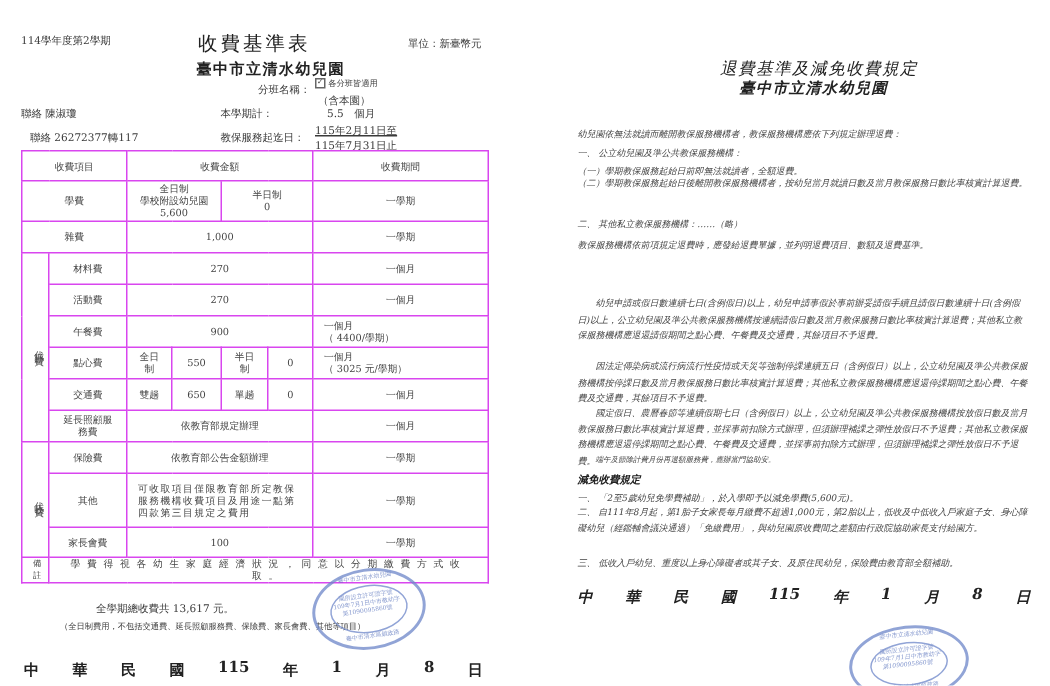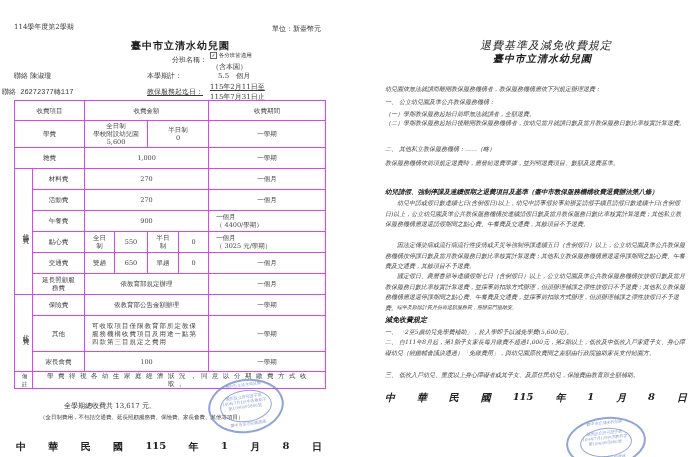--- a/index.html
+++ b/index.html
@@ -23,36 +23,37 @@
   .stamp-text { position:absolute; color:#5a74bd; font-size:4px; text-align:center; line-height:5px; }
   .para { position:absolute; font-size:6px; line-height:10.5px; color:#444; white-space:normal; }
   .head { font-size:7px; font-weight:bold; color:#222; }
   .checkbox { display:inline-block; width:5px; height:5px; border:1px solid #666; font-size:5px; line-height:5px; text-align:center; vertical-align:middle; }
 </style>
 </head>
 <body>
 
 <div class="page" id="left">
   <div class="abs small" style="left:14px;top:10px;">114學年度第2學期</div>
+  <div class="abs title" style="left:132px;top:8px;">收費基準表</div>
   <div class="abs small" style="left:272px;top:12px;">單位：新臺幣元</div>
   <div class="abs subtitle" style="left:131px;top:27px;">臺中市立清水幼兒園</div>
 
   <div class="abs tiny" style="left:210px;top:40px;">
     <span class="checkbox">✓</span>
     <span>各分班皆適用</span>
   </div>
   <div class="abs small" style="left:172px;top:43px;">分班名稱：</div>
   <div class="abs small" style="left:212px;top:50px;">（含本園）</div>
 
   <div class="abs small" style="left:14px;top:59px;">聯絡 陳淑瓊</div>
   <div class="abs small" style="left:147px;top:59px;">本學期計：</div>
   <div class="abs small" style="left:218px;top:59px;">5.5　個月</div>
 
-  <div class="abs small" style="left:2px;top:75px;font-family:Liberation Mono, monospace;">聯絡 26272377轉117</div>
-  <div class="abs small" style="left:147px;top:75px;text-decoration:underline;">教保服務起迄日：</div>
+  <div class="abs small" style="left:20px;top:75px;">聯絡 26272377轉117</div>
+  <div class="abs small" style="left:147px;top:75px;">教保服務起迄日：</div>
   <div class="abs small" style="left:210px;top:70px;text-decoration:underline;">115年2月11日至</div>
   <div class="abs small" style="left:210px;top:80px;">115年7月31日止</div>
 
   <table class="fee">
     <colgroup>
       <col style="width:18px">
         <col style="width:52px">
         <col style="width:30px">
         <col style="width:33px">
       <col style="width:31px">
@@ -181,21 +182,20 @@
   <div class="abs" style="left:128px;top:26px;font-size:11px;letter-spacing:1px;color:#222;">退費基準及減免收費規定</div>
   <div class="abs subtitle" style="left:141px;top:40px;">臺中市立清水幼兒園</div>
 
   <div class="abs" style="left:33px;top:73px;font-size:6px;color:#444;">幼兒園依無法就讀而離開教保服務機構者，教保服務機構應依下列規定辦理退費：</div>
   <div class="abs" style="left:33px;top:86px;font-size:6px;color:#444;">一、 公立幼兒園及準公共教保服務機構：</div>
   <div class="abs" style="left:33px;top:98px;font-size:6px;color:#444;">（一）學期教保服務起始日前即無法就讀者，全額退費。</div>
   <div class="para" style="left:33px;top:106px;width:300px;">（二）學期教保服務起始日後離開教保服務機構者，按幼兒當月就讀日數及當月教保服務日數比率核實計算退費。</div>
   <div class="abs" style="left:33px;top:133px;font-size:6px;color:#444;">二、 其他私立教保服務機構：……（略）</div>
   <div class="abs" style="left:33px;top:147px;font-size:6px;color:#444;">教保服務機構依前項規定退費時，應發給退費單據，並列明退費項目、數額及退費基準。</div>
 
-  <div class="abs head" style="left:33px;top:176px;font-size:6.5px;">幼兒請假、強制停課及連續假期之退費項目及基準（臺中市教保服務機構收費退費辦法第八條）</div>
   <div class="para" style="left:33px;top:186px;width:302px;text-indent:12px;">幼兒申請或假日數連續七日(含例假日)以上，幼兒申請事假於事前辦妥請假手續且請假日數連續十日(含例假日)以上，公立幼兒園及準公共教保服務機構按連續請假日數及當月教保服務日數比率核實計算退費；其他私立教保服務機構應退還請假期間之點心費、午餐費及交通費，其餘項目不予退費。</div>
   <div class="para" style="left:33px;top:228px;width:302px;text-indent:12px;">因法定傳染病或流行病流行性疫情或天災等強制停課連續五日（含例假日）以上，公立幼兒園及準公共教保服務機構按停課日數及當月教保服務日數比率核實計算退費；其他私立教保服務機構應退還停課期間之點心費、午餐費及交通費，其餘項目不予退費。</div>
   <div class="para" style="left:33px;top:259px;width:302px;text-indent:12px;">國定假日、農曆春節等連續假期七日（含例假日）以上，公立幼兒園及準公共教保服務機構按放假日數及當月教保服務日數比率核實計算退費，並採事前扣除方式辦理，但須辦理補課之彈性放假日不予退費；其他私立教保服務機構應退還停課期間之點心費、午餐費及交通費，並採事前扣除方式辦理，但須辦理補課之彈性放假日不予退費。</div>
   <div class="para" style="left:33px;top:290px;width:302px;text-indent:12px;font-size:5px;">端午及節除計費月份再退額服務費，應辦當門協助安。</div>
 
   <div class="abs head" style="left:33px;top:303px;">減免收費規定</div>
   <div class="abs" style="left:33px;top:316px;font-size:6px;color:#444;">一、 「2至5歲幼兒免學費補助」，於入學即予以減免學費(5,600元)。</div>
   <div class="para" style="left:33px;top:325px;width:300px;">二、 自111年8月起，第1胎子女家長每月繳費不超過1,000元，第2胎以上，低收及中低收入戶家庭子女、身心障礙幼兒（經鑑輔會議決通過）「免繳費用」，與幼兒園原收費間之差額由行政院協助家長支付給園方。</div>
   <div class="abs" style="left:33px;top:359px;font-size:6px;color:#444;">三、 低收入戶幼兒、重度以上身心障礙者或其子女、及原住民幼兒，保險費由教育部全額補助。</div>
 

